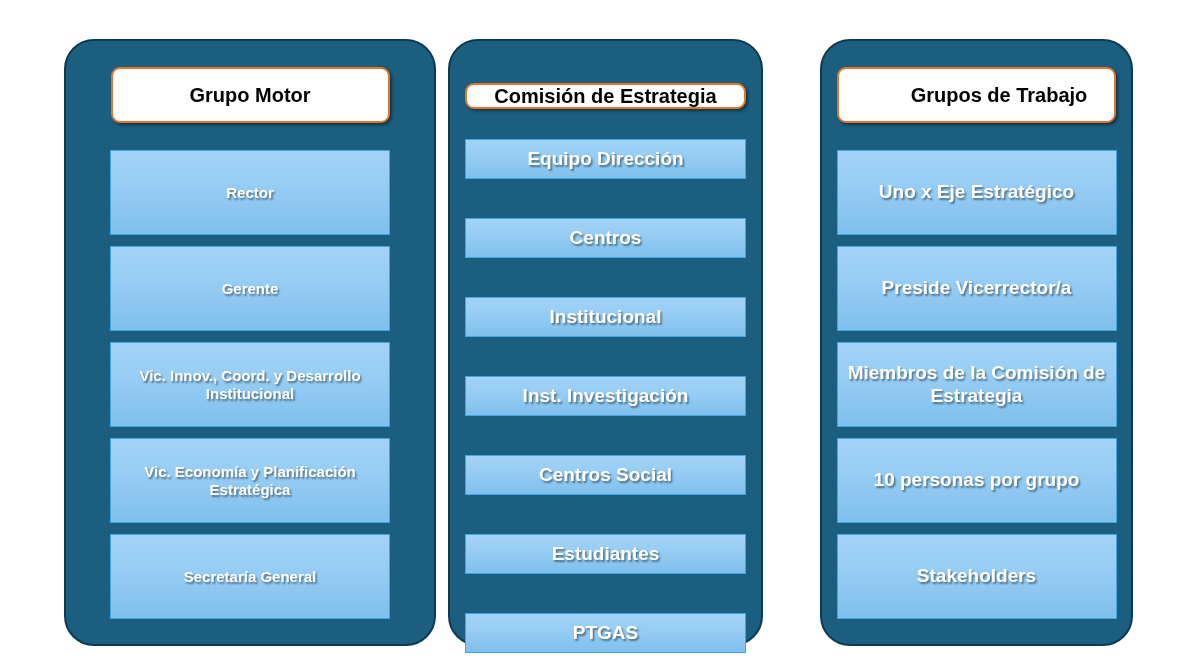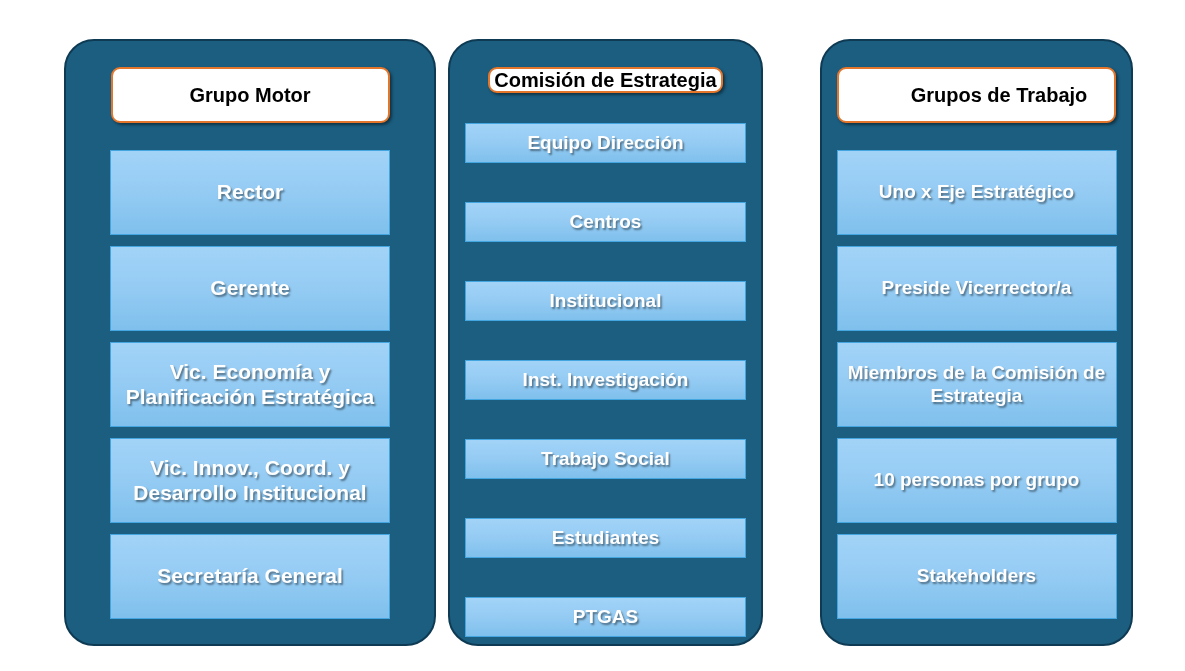--- a/index.html
+++ b/index.html
@@ -46,21 +46,21 @@
     color: #000000;
     font-weight: bold;
     display: flex;
     align-items: center;
     justify-content: center;
     text-align: center;
     box-shadow: 2px 2px 3px rgba(0,0,0,0.45);
     line-height: 1.1;
   }
   .panel-col1 .panel-header { width: 279px; height: 56px; margin-top: 26px; font-size: 20px; }
-  .panel-col2 .panel-header { width: 235px; height: 56px; margin-top: 26px; font-size: 20px; }
+  .panel-col2 .panel-header { width: 281px; height: 56px; margin-top: 42px; font-size: 20px; }
   .panel-col3 .panel-header { width: 279px; height: 56px; margin-top: 26px; font-size: 20px; padding-left: 45px; }
 
   
   .items {
     display: flex;
     flex-direction: column;
     align-items: center;
     width: 100%;
   }
   .items-tall  { margin-top: 27px; }
@@ -77,21 +77,21 @@
     justify-content: center;
     text-align: center;
     line-height: 1.18;
     text-shadow: 1.5px 1.5px 2px rgba(0,0,0,0.45);
   }
 
   
   .panel-col1 .item {
     width: 280px;
     height: 85px;
-    font-size: 21px;
+    font-size: 15px;
     margin-bottom: 11px;
   }
   .panel-col1 .item:last-child { margin-bottom: 0; }
 
   
   .panel-col2 .item {
     width: 281px;
     height: 40px;
     font-size: 19px;
     margin-bottom: 23px;
@@ -110,34 +110,34 @@
 </head>
 <body>
 
 <div id="diagram">
 
   <div class="panel panel-col1">
     <div class="panel-header">Grupo Motor</div>
     <div class="items items-tall">
       <div class="item">Rector</div>
       <div class="item">Gerente</div>
+      <div class="item">Vic. Innov., Coord. y Desarrollo Institucional</div>
       <div class="item">Vic. Economía y Planificación Estratégica</div>
-      <div class="item">Vic. Innov., Coord. y Desarrollo Institucional</div>
       <div class="item">Secretaría General</div>
     </div>
   </div>
 
   <div class="panel panel-col2">
     <div class="panel-header">Comisión de Estrategia</div>
     <div class="items items-short">
       <div class="item">Equipo Dirección</div>
       <div class="item">Centros</div>
       <div class="item">Institucional</div>
       <div class="item">Inst. Investigación</div>
-      <div class="item">Trabajo Social</div>
+      <div class="item">Centros Social</div>
       <div class="item">Estudiantes</div>
       <div class="item">PTGAS</div>
       <div class="item">OPyC</div>
     </div>
   </div>
 
   <div class="panel panel-col3">
     <div class="panel-header">Grupos de Trabajo</div>
     <div class="items items-tall">
       <div class="item">Uno x Eje Estratégico</div>

